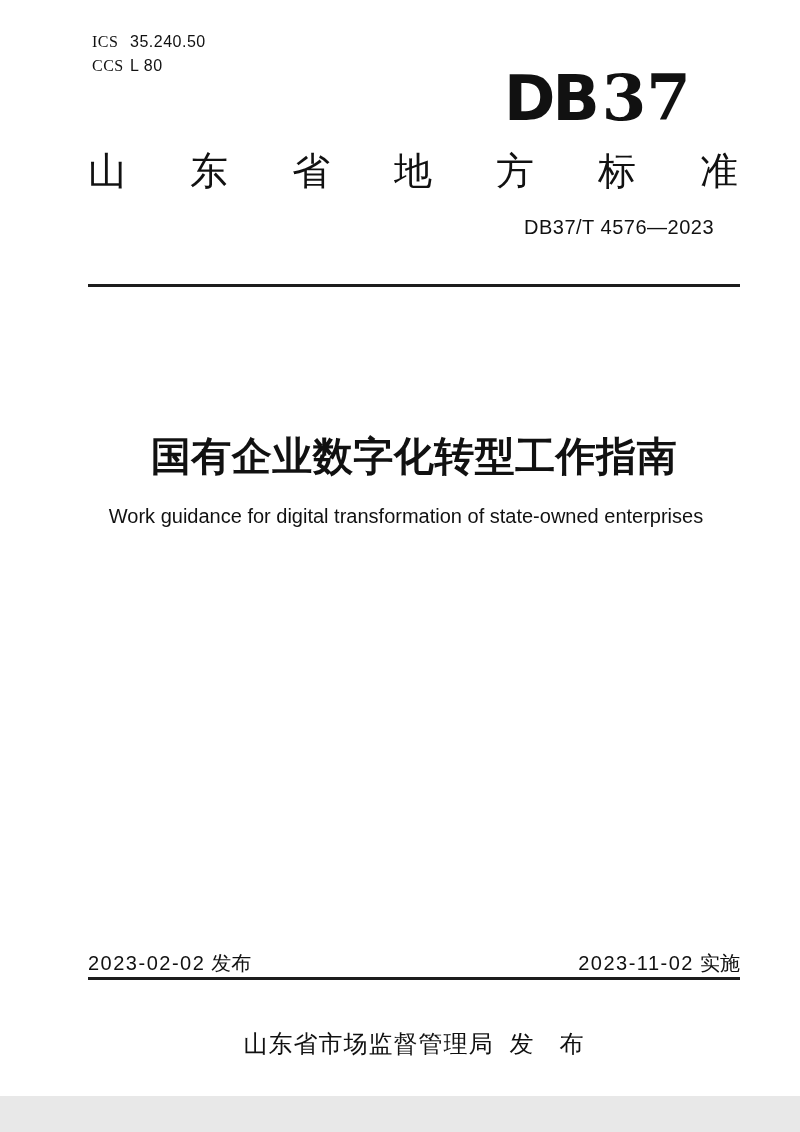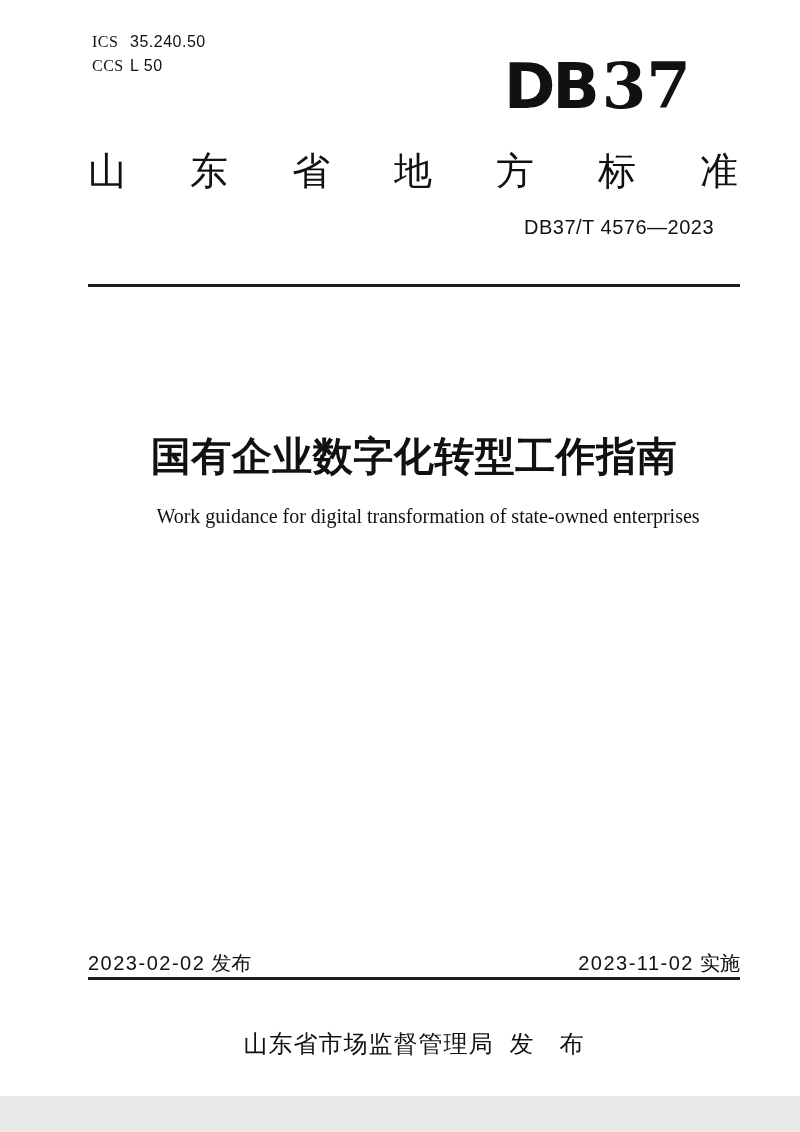--- a/index.html
+++ b/index.html
@@ -32,21 +32,21 @@
     font-family: "Liberation Serif", serif;
   }
   .code-value {
     font-family: "Liberation Sans", sans-serif;
   }
 
   
   .logo {
     position: absolute;
     left: 504px;
-    top: 54px;
+    top: 66px;
     line-height: 1;
     white-space: nowrap;
   }
   .logo-db {
     font-family: "DejaVu Sans", sans-serif;
     font-weight: 900;
     font-size: 62px;
     letter-spacing: -3px;
   }
   .logo-num {
@@ -92,25 +92,25 @@
     top: 430px;
     text-align: center;
     font-size: 40px;
     font-weight: bold;
     letter-spacing: 0.5px;
     line-height: 1.3;
   }
 
   .title-en {
     position: absolute;
-    left: 102px;
+    left: 80px;
     width: 652px;
     top: 503px;
     text-align: center;
-    font-family: Liberation Serif, serif;
+    font-family: Liberation Sans, sans-serif;
     font-size: 20px;
     line-height: 1.3;
   }
 
   .dates-row {
     position: absolute;
     left: 88px;
     width: 652px;
     top: 950px;
     display: flex;
@@ -137,21 +137,21 @@
 </head>
 <body>
 
 <div class="page">
 
   <div class="code-block">
     <div class="code-line">
       <span class="code-label">ICS</span><span class="code-value">35.240.50</span>
     </div>
     <div class="code-line">
-      <span class="code-label">CCS</span><span class="code-value">L 50</span>
+      <span class="code-label">CCS</span><span class="code-value">L 80</span>
     </div>
   </div>
 
   <div class="logo">
     <span class="logo-db">DB</span><span class="logo-num">37</span>
   </div>
 
   <div class="standard-type">山东省地方标准</div>
 
   <div class="standard-number">DB37/T 4576—2023</div>

